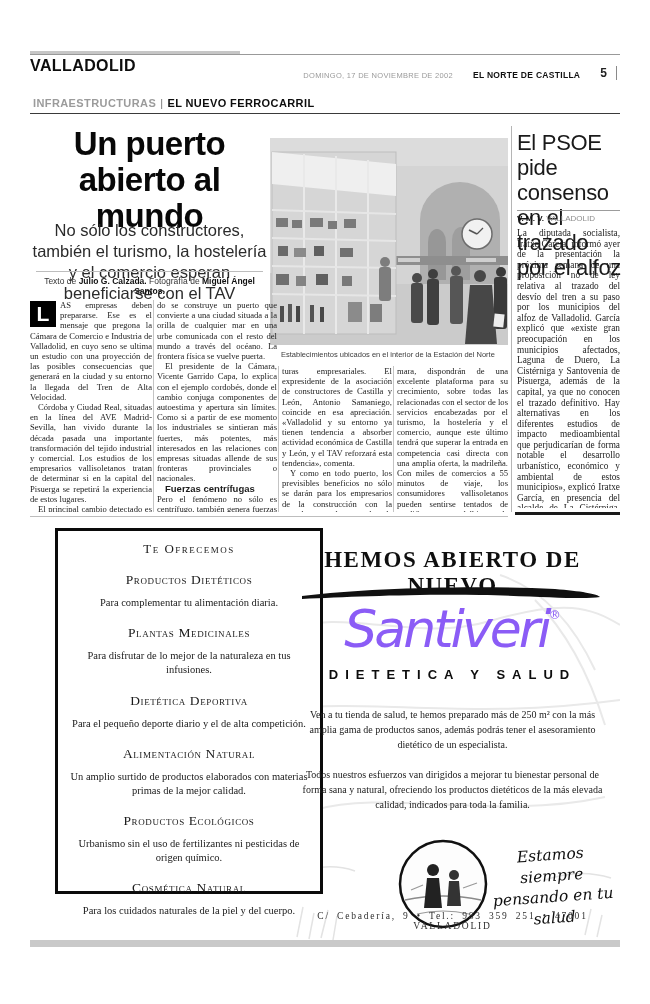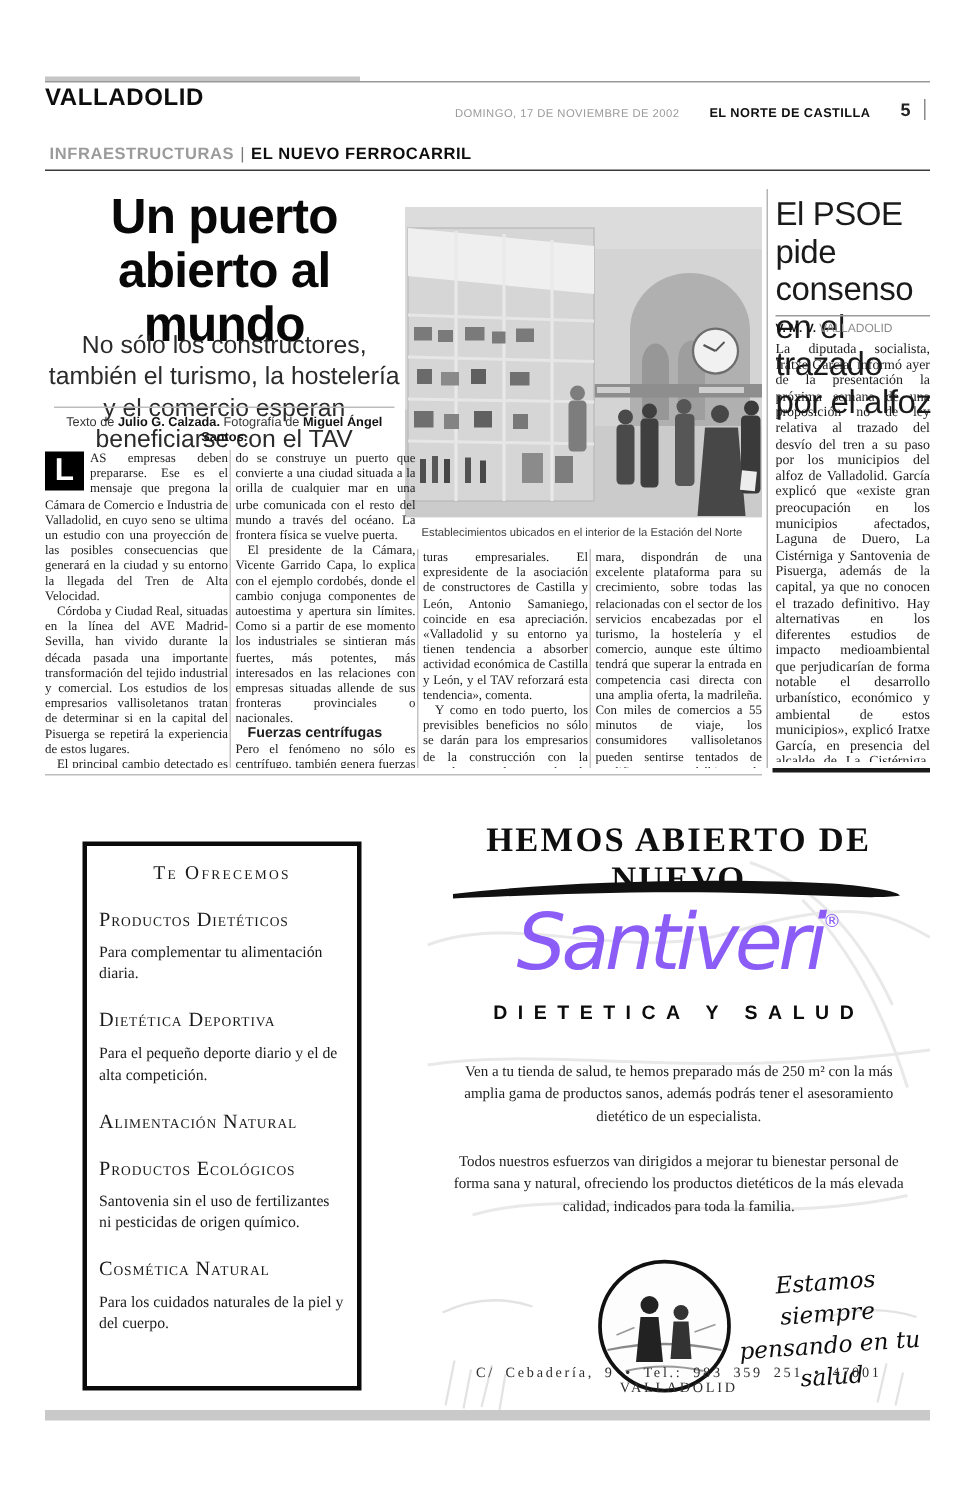--- a/index.html
+++ b/index.html
@@ -37,21 +37,21 @@
   .side-byline{font-size:8px;}
   .side-byline .ini{font-weight:bold;color:#111;}
   .side-byline .plc{color:#8d8d8d;}
   .side-body{font-family:"Liberation Serif",serif;font-size:9.3px;line-height:10.6px;
              text-align:justify;color:#1c1c1c;overflow:hidden;}
   .side-body p{margin:0;}
   
   .offer-box{border:3px solid #0a0a0a;background:#fff;box-sizing:border-box;
              font-family:"Liberation Serif",serif;color:#1a1a1a;padding:10px 8px;}
   .offer-title{font-variant:small-caps;font-size:13px;letter-spacing:1.5px;text-align:center;margin-bottom:6px;}
-  .offer-item{text-align:left;margin-top:15px;}
+  .offer-item{text-align:center;margin-top:15px;}
   .offer-name{font-variant:small-caps;font-size:13.5px;letter-spacing:.6px;}
   .offer-desc{font-size:10.5px;line-height:1.35;margin-top:8px;}
   .ad-main{font-family:"Liberation Serif",serif;color:#151515;padding-left:44px;}
   .ad-headline{font-size:23px;letter-spacing:1.5px;font-weight:600;text-align:center;color:#0f0f0f;}
   .brand{font-family:"DejaVu Sans",sans-serif;font-weight:normal;font-style:italic;
          font-size:52px;letter-spacing:-3px;color:#8b5cf6;}
   .brand-reg{font-size:12px;vertical-align:28px;font-style:normal;letter-spacing:0;}
   .tagline{font-family:"Liberation Sans",sans-serif;font-size:13px;font-weight:bold;
            letter-spacing:7px;color:#0c0c0c;}
   .ad-para{font-size:10px;line-height:1.5;text-align:center;color:#222;}
@@ -202,36 +202,41 @@
         <path d="M24,394 l5,-26"></path>
         <path d="M36,393 l7,-28"></path>
         <path d="M48,395 l4,-24"></path>
       <path d="M300,390 l6,-26"></path>
         <path d="M312,392 l5,-22"></path>
       <path d="M10,330 q30,-14 60,-4"></path>
         <path d="M260,335 q34,-12 66,-2"></path>
     </g>
   </svg>
 
-  <div class="abs offer-box" style="left:55px;top:561px;width:186px;height:366px;">
+  <div class="abs offer-box" style="left:55px;top:528px;width:268px;height:366px;">
     <div class="offer-title">Te Ofrecemos</div>
     <div class="offer-item">
       <div class="offer-name">Productos Dietéticos</div>
       <div class="offer-desc">Para complementar tu alimentación diaria.</div>
     </div>
     <div class="offer-item">
+      <div class="offer-name">Plantas Medicinales</div>
+      <div class="offer-desc">Para disfrutar de lo mejor de la naturaleza en tus infusiones.</div>
+    </div>
+    <div class="offer-item">
       <div class="offer-name">Dietética Deportiva</div>
       <div class="offer-desc">Para el pequeño deporte diario y el de alta competición.</div>
     </div>
     <div class="offer-item">
       <div class="offer-name">Alimentación Natural</div>
+      <div class="offer-desc">Un amplio surtido de productos elaborados con materias primas de la mejor calidad.</div>
     </div>
     <div class="offer-item">
       <div class="offer-name">Productos Ecológicos</div>
-      <div class="offer-desc">Santovenia sin el uso de fertilizantes ni pesticidas de origen químico.</div>
+      <div class="offer-desc">Urbanismo sin el uso de fertilizantes ni pesticidas de origen químico.</div>
     </div>
     <div class="offer-item">
       <div class="offer-name">Cosmética Natural</div>
       <div class="offer-desc">Para los cuidados naturales de la piel y del cuerpo.</div>
     </div>
   </div>
 
   <div class="abs ad-main" style="left:285px;top:545px;width:335px;height:400px;">
     <div class="abs ad-headline" style="left:0;top:2px;width:335px;">HEMOS ABIERTO DE NUEVO</div>
     <svg class="abs" style="left:15px;top:38px;" width="305" height="22" viewBox="0 0 305 22">

